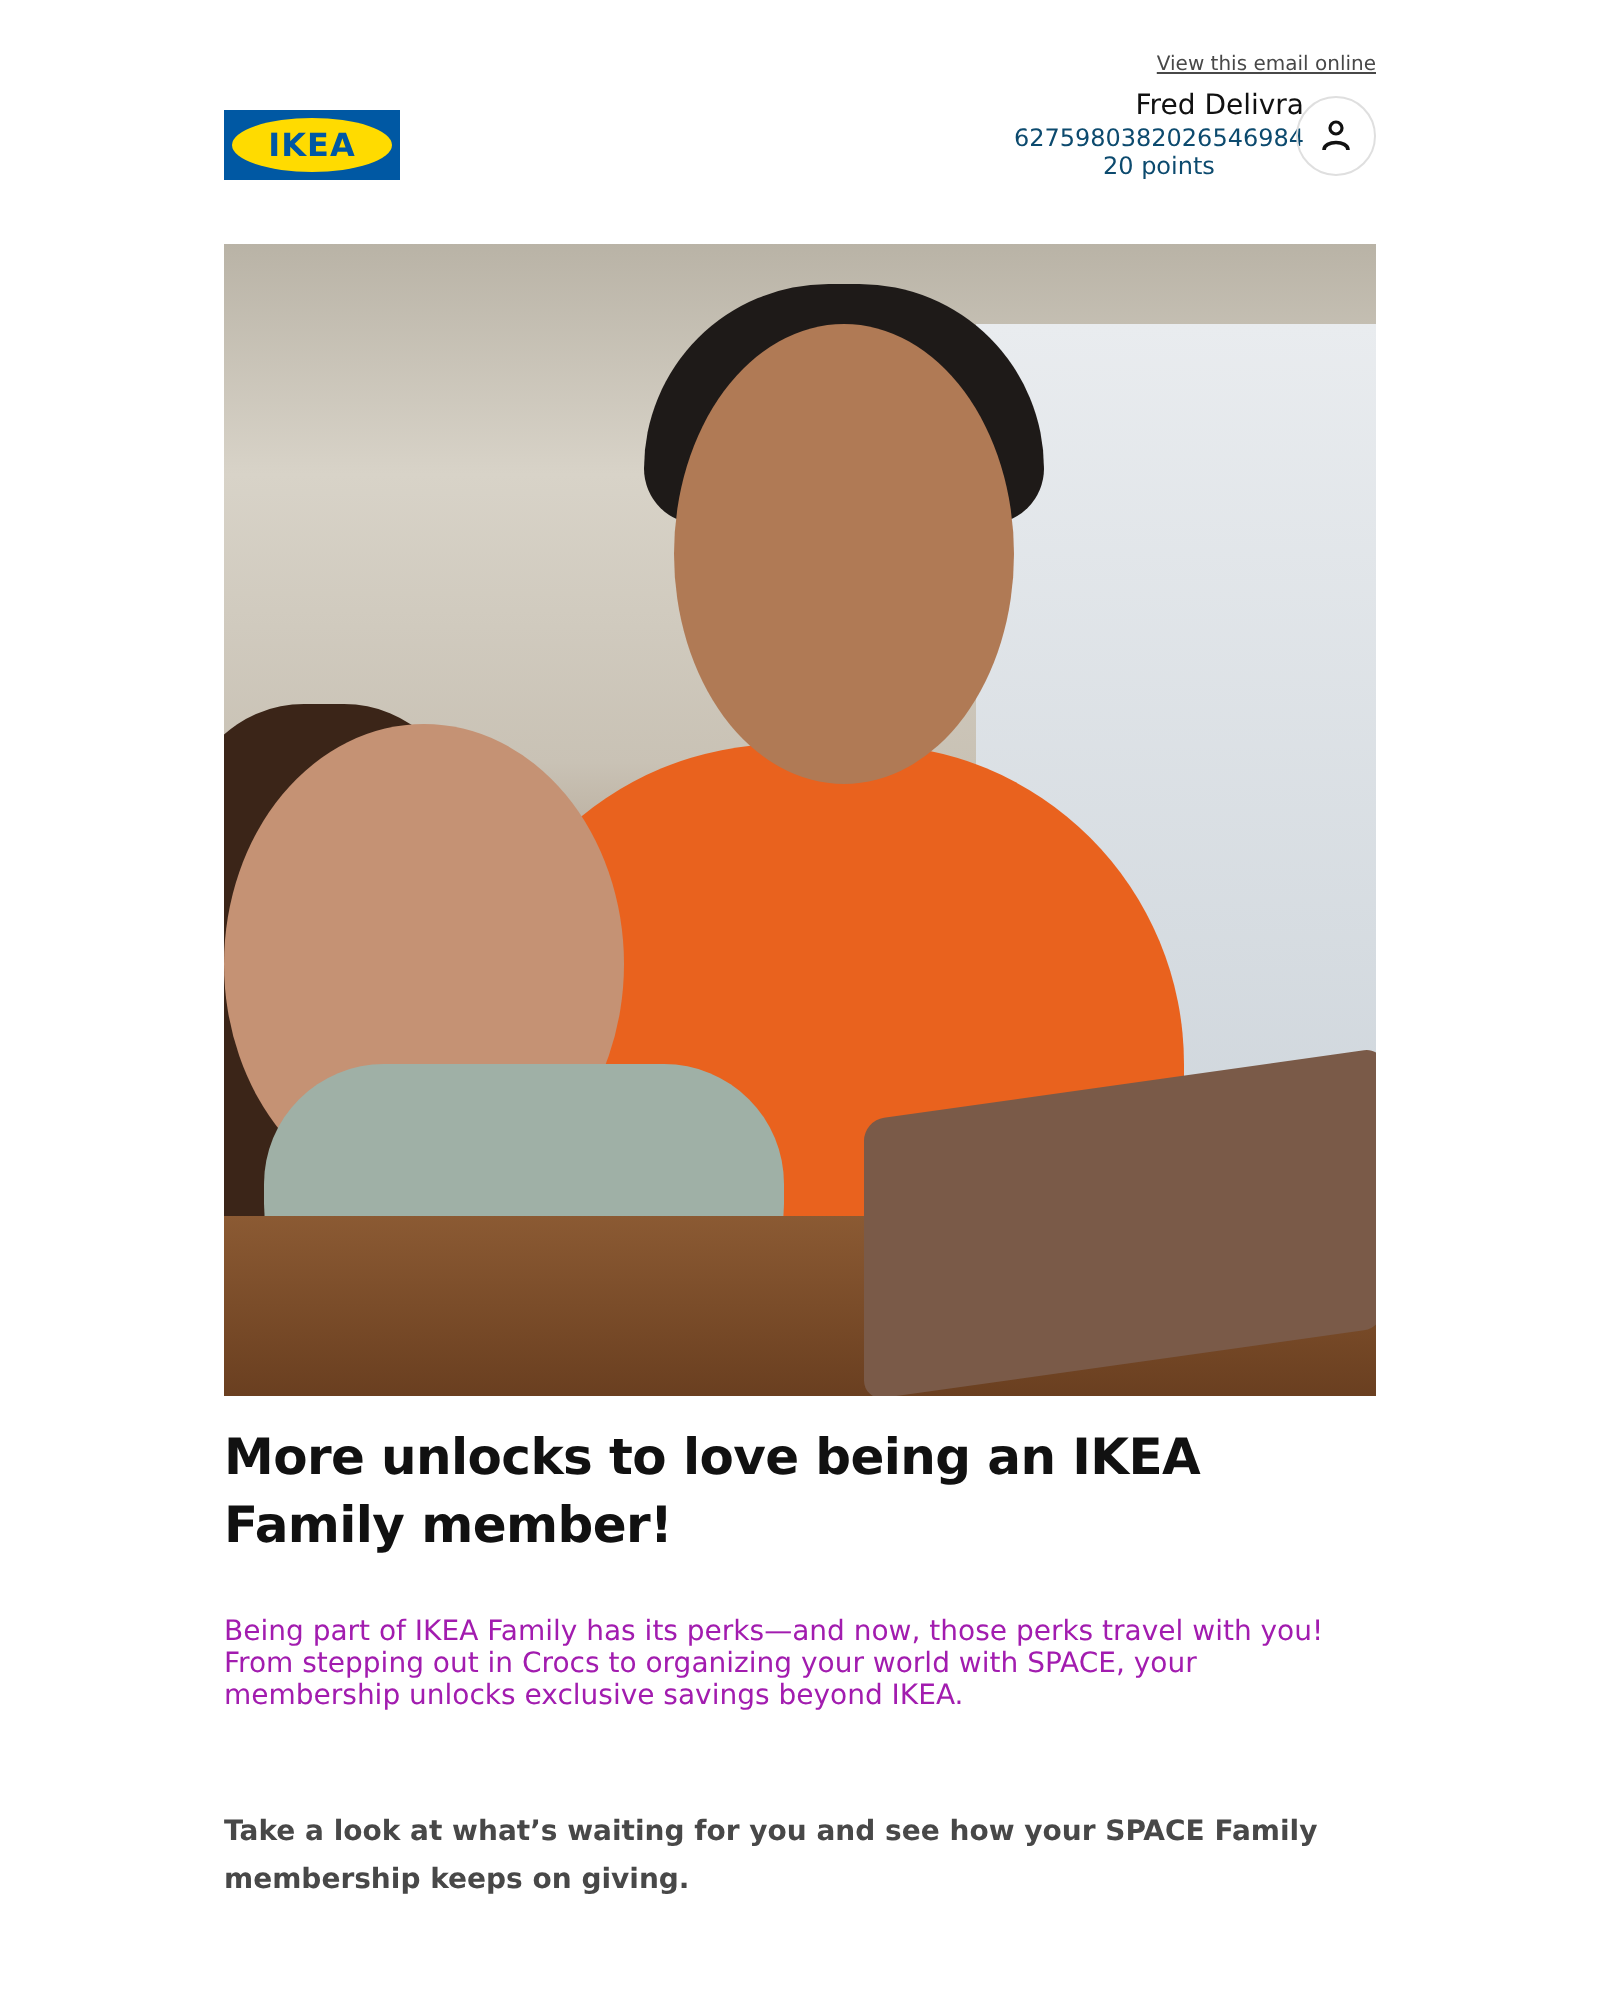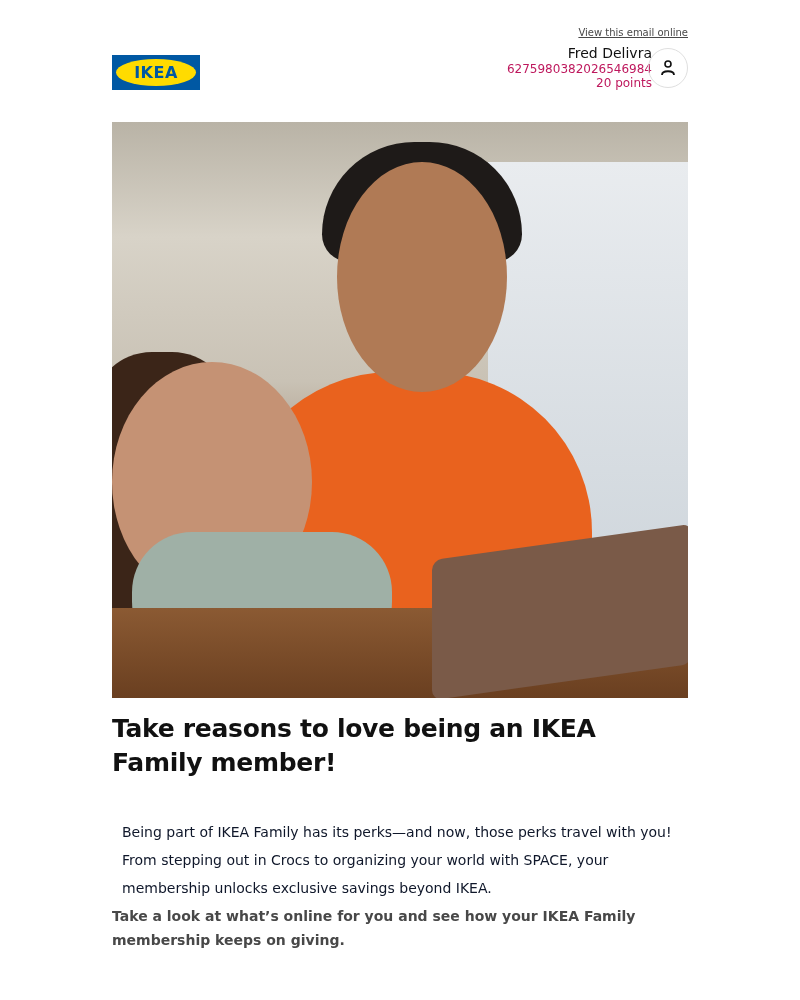--- a/index.html
+++ b/index.html
@@ -4,35 +4,35 @@
 <style>
   html, body { margin: 0; padding: 0; background: #ffffff; }
   body { width: 800px; height: 1000px; overflow: hidden; font-family: "DejaVu Sans", "Liberation Sans", sans-serif; color: #111111; }
   .wrap { position: relative; width: 576px; margin: 0 auto; }
   .view-online { position: absolute; top: 17px; right: 0; font-size: 10px; color: #484848; text-decoration: underline; margin-top: 10px; }
   .logo { position: absolute; top: 55px; left: 0; width: 88px; height: 35px; background: #0058a3; }
   .logo .oval { position: absolute; left: 4px; top: 4px; width: 80px; height: 27px; background: #ffdb00; border-radius: 50%; }
   .logo .text { position: absolute; left: 0; top: 0; width: 88px; height: 35px; line-height: 35px; text-align: center; font-weight: bold; font-size: 16px; letter-spacing: 0.5px; color: #0058a3; font-family: "DejaVu Sans", sans-serif; }
   .user { position: absolute; top: 45px; right: 36px; text-align: right; line-height: 14px; }
   .user .name { font-size: 14px; color: #111; line-height: 17px; }
-  .user .num, .user .pts { font-size: 12px; color: #be185d; }
+  .user .num, .user .pts { font-size: 12px; color: #0c4a6e; text-align: center; }
   .avatar { position: absolute; top: 48px; right: 0; width: 38px; height: 38px; border: 1px solid #dfdfdf; border-radius: 50%; display: flex; align-items: center; justify-content: center; }
   .hero { position: absolute; top: 122px; left: 0; width: 576px; height: 576px; overflow: hidden;
     background: linear-gradient(180deg, #b9b3a6 0%, #d8d3c8 20%, #c9c2b5 45%, #8a6e55 75%, #6b4a2e 88%, #8a5a34 100%); }
   .hero .window { position: absolute; right: 0; top: 40px; width: 200px; height: 420px; background: linear-gradient(180deg, #e9ecef, #cfd6dc); }
   .hero .hoodie { position: absolute; left: 120px; top: 250px; width: 360px; height: 360px; border-radius: 160px 160px 20px 20px; background: #e9621e; }
   .hero .head { position: absolute; left: 225px; top: 40px; width: 170px; height: 230px; border-radius: 50%; background: #b07a55; }
   .hero .hair { position: absolute; left: 210px; top: 20px; width: 200px; height: 120px; border-radius: 100px 100px 30px 30px; background: #1e1a18; }
   .hero .child { position: absolute; left: 0; top: 240px; width: 200px; height: 240px; border-radius: 50%; background: #c59274; }
   .hero .childhair { position: absolute; left: -20px; top: 230px; width: 140px; height: 300px; border-radius: 60px; background: #3b2518; }
   .hero .sleeve { position: absolute; left: 20px; top: 410px; width: 260px; height: 130px; border-radius: 60px; background: #9fb0a6; }
   .hero .table { position: absolute; left: 0; bottom: 0; width: 576px; height: 90px; background: linear-gradient(180deg, #8b5a33, #6a3f20); }
   .hero .tablet { position: absolute; left: 320px; top: 420px; width: 260px; height: 140px; background: #7a5a48; border-radius: 10px; transform: skewY(-8deg); }
   h1 { position: absolute; top: 712px; left: 0; width: 576px; margin: 0; font-size: 25px; line-height: 34px; font-weight: bold; letter-spacing: -0.3px; color: #111; }
-  .p1 { position: absolute; top: 808px; left: 0; width: 576px; margin: 10px; font-size: 14px; line-height: 28px; color: #0f172a; }
+  .p1 { position: absolute; top: 808px; left: 0; width: 576px; margin: 0; font-size: 14px; line-height: 16px; color: #a21caf; }
   .p2 { position: absolute; top: 904px; left: 0; width: 576px; margin: 0; font-size: 14px; line-height: 24px; color: #484848; font-weight: bold; }
 </style>
 </head>
 <body>
 
 <div class="wrap">
   <a class="view-online">View this email online</a>
 
   <div class="logo">
     <div class="oval"></div>
@@ -57,16 +57,16 @@
     <div class="hoodie"></div>
     <div class="hair"></div>
     <div class="head"></div>
     <div class="childhair"></div>
     <div class="child"></div>
     <div class="sleeve"></div>
     <div class="table"></div>
     <div class="tablet"></div>
   </div>
 
-  <h1>Take reasons to love being an IKEA Family member!</h1>
+  <h1>More unlocks to love being an IKEA Family member!</h1>
   <p class="p1">Being part of IKEA Family has its perks—and now, those perks travel with you! From stepping out in Crocs to organizing your world with SPACE, your membership unlocks exclusive savings beyond IKEA.</p>
-  <p class="p2">Take a look at what’s online for you and see how your IKEA Family membership keeps on giving.</p>
+  <p class="p2">Take a look at what’s waiting for you and see how your SPACE Family membership keeps on giving.</p>
 </div>
 
 </body></html>

